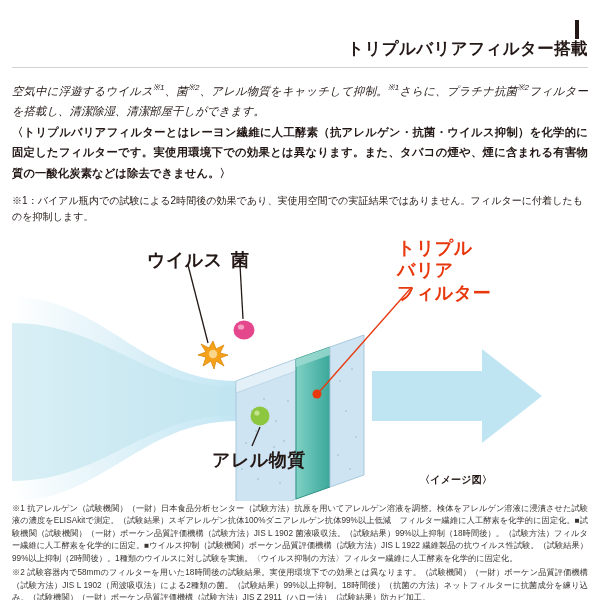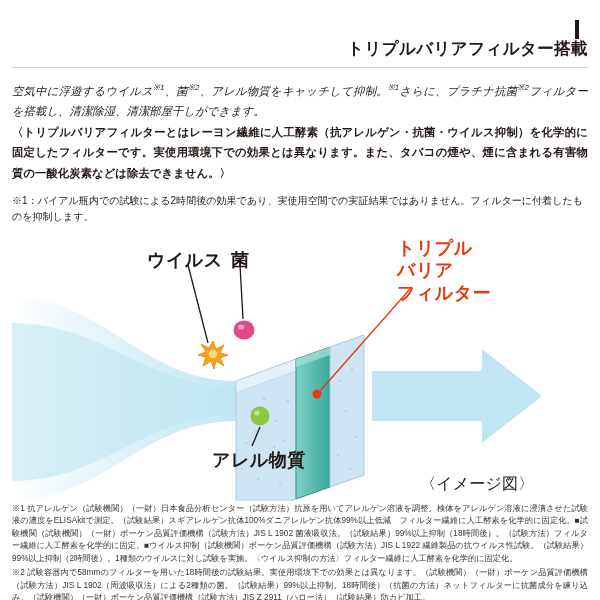--- a/index.html
+++ b/index.html
@@ -81,21 +81,21 @@
     font-size: 18px;
     font-weight: bold;
     letter-spacing: 0.5px;
     line-height: 1.25;
     white-space: pre-line;
   }
   .lbl-virus   { left: 135px; top: 18px; }
   .lbl-bact    { left: 219px; top: 18px; }
   .lbl-aller   { left: 200px; top: 218px; }
   .lbl-triple  { left: 385px; top: 6px; color: #e8380d; }
-  .lbl-image   { left: 408px; top: 243px; font-size: 16px; font-weight: normal; letter-spacing: 0.2px; }
+  .lbl-image   { left: 408px; top: 243px; font-size: 10px; font-weight: bold; letter-spacing: 0.2px; }
 
   
   .footnotes {
     margin-top: 2px;
     font-size: 8.2px;
     line-height: 1.52;
     letter-spacing: 0.02px;
     text-align: justify;
     color: #3a3533;
   }

